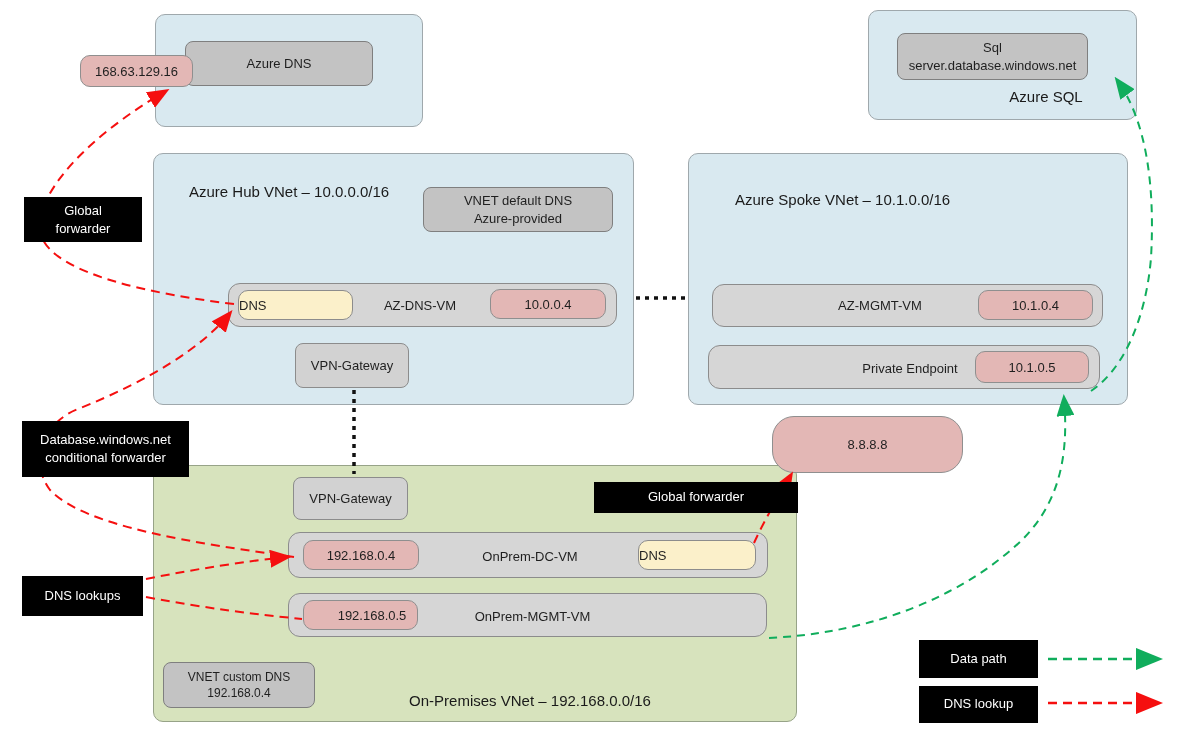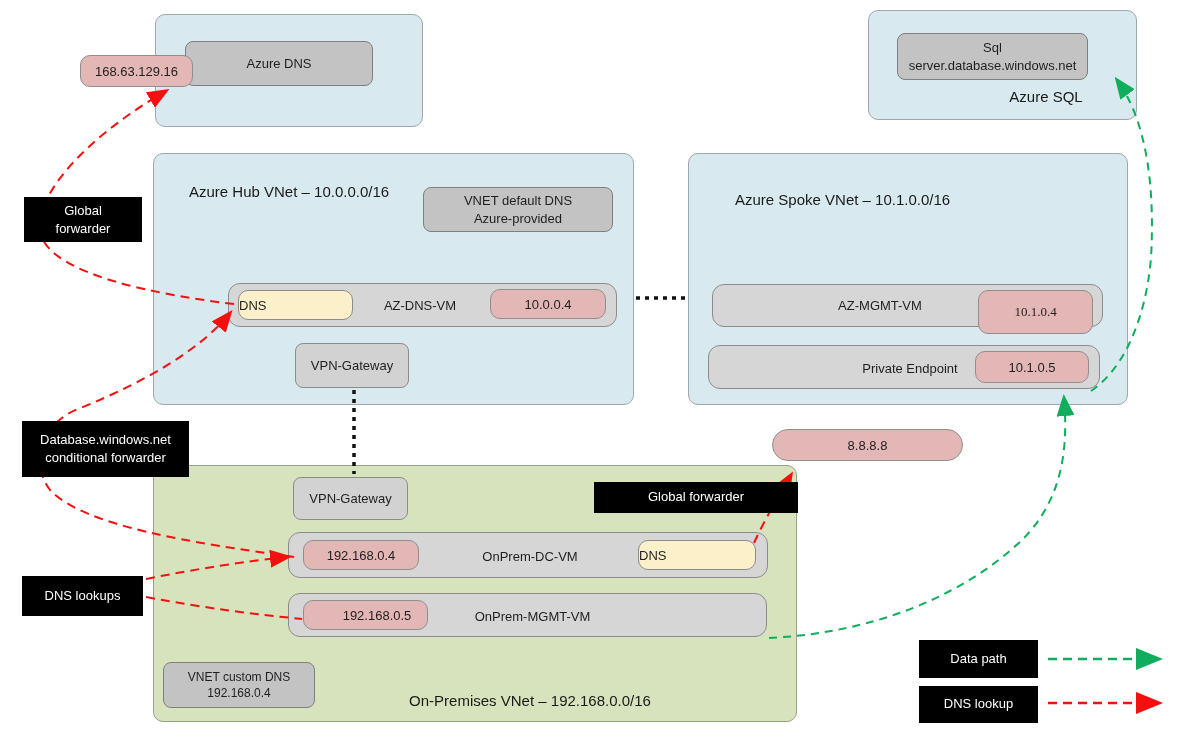--- a/index.html
+++ b/index.html
@@ -64,21 +64,21 @@
 <div class="abs vpn" style="left:295px;top:343px;width:114px;height:45px;">
   <span>VPN-Gateway</span>
 </div>
 
 <div class="abs vnet" style="left:688px;top:153px;width:440px;height:252px;"></div>
 <div class="abs title" style="left:735px;top:191px;">Azure Spoke VNet – 10.1.0.0/16</div>
 <div class="abs row" style="left:712px;top:284px;width:391px;height:43px;"></div>
 <div class="abs ctr" style="left:790px;top:296px;width:180px;height:18px;font-size:13px;z-index:4;">
   <span>AZ-MGMT-VM</span>
 </div>
-<div class="abs pink" style="left:978px;top:290px;width:115px;height:44px;font-family:Liberation Serif, serif;">
+<div class="abs pink" style="left:978px;top:290px;width:115px;height:30px;">
   <span>10.1.0.4</span>
 </div>
 <div class="abs row" style="left:708px;top:345px;width:392px;height:44px;"></div>
 <div class="abs ctr" style="left:820px;top:359px;width:180px;height:18px;font-size:13px;z-index:4;">
   <span>Private Endpoint</span>
 </div>
 <div class="abs pink" style="left:975px;top:351px;width:114px;height:32px;">
   <span>10.1.0.5</span>
 </div>
 
@@ -90,35 +90,35 @@
 <div class="abs pink" style="left:303px;top:540px;width:116px;height:30px;">
   <span>192.168.0.4</span>
 </div>
 <div class="abs ctr" style="left:455px;top:547px;width:150px;height:18px;font-size:13px;z-index:4;">
   <span>OnPrem-DC-VM</span>
 </div>
 <div class="abs yellow" style="left:638px;top:540px;width:118px;height:30px;">
   <span>DNS</span>
 </div>
 <div class="abs row" style="left:288px;top:593px;width:479px;height:44px;"></div>
-<div class="abs pink" style="left:303px;top:600px;width:125px;height:30px;padding-left:23px;">
+<div class="abs pink" style="left:303px;top:600px;width:115px;height:30px;padding-left:23px;">
   <span>192.168.0.5</span>
 </div>
 <div class="abs ctr" style="left:450px;top:607px;width:165px;height:18px;font-size:13px;z-index:4;">
   <span>OnPrem-MGMT-VM</span>
 </div>
 <div class="abs graybox ml" style="left:163px;top:662px;width:152px;height:46px;font-size:12px;">
   <span class="ml">VNET custom DNS
 192.168.0.4</span>
 </div>
 <div class="abs title ctr" style="left:400px;top:691px;width:260px;height:18px;">
   <span>On-Premises VNet – 192.168.0.0/16</span>
 </div>
 
-<div class="abs pink" style="left:772px;top:429px;width:191px;height:32px;border-radius:22px;">
+<div class="abs pink" style="left:772px;top:416px;width:191px;height:57px;border-radius:22px;">
   <span>8.8.8.8</span>
 </div>
 
 <div class="abs blabel ml" style="left:24px;top:197px;width:118px;height:45px;">
   <span class="ml">Global
 forwarder</span>
 </div>
 <div class="abs blabel ml" style="left:22px;top:421px;width:167px;height:56px;">
   <span class="ml">Database.windows.net
 conditional forwarder</span>

